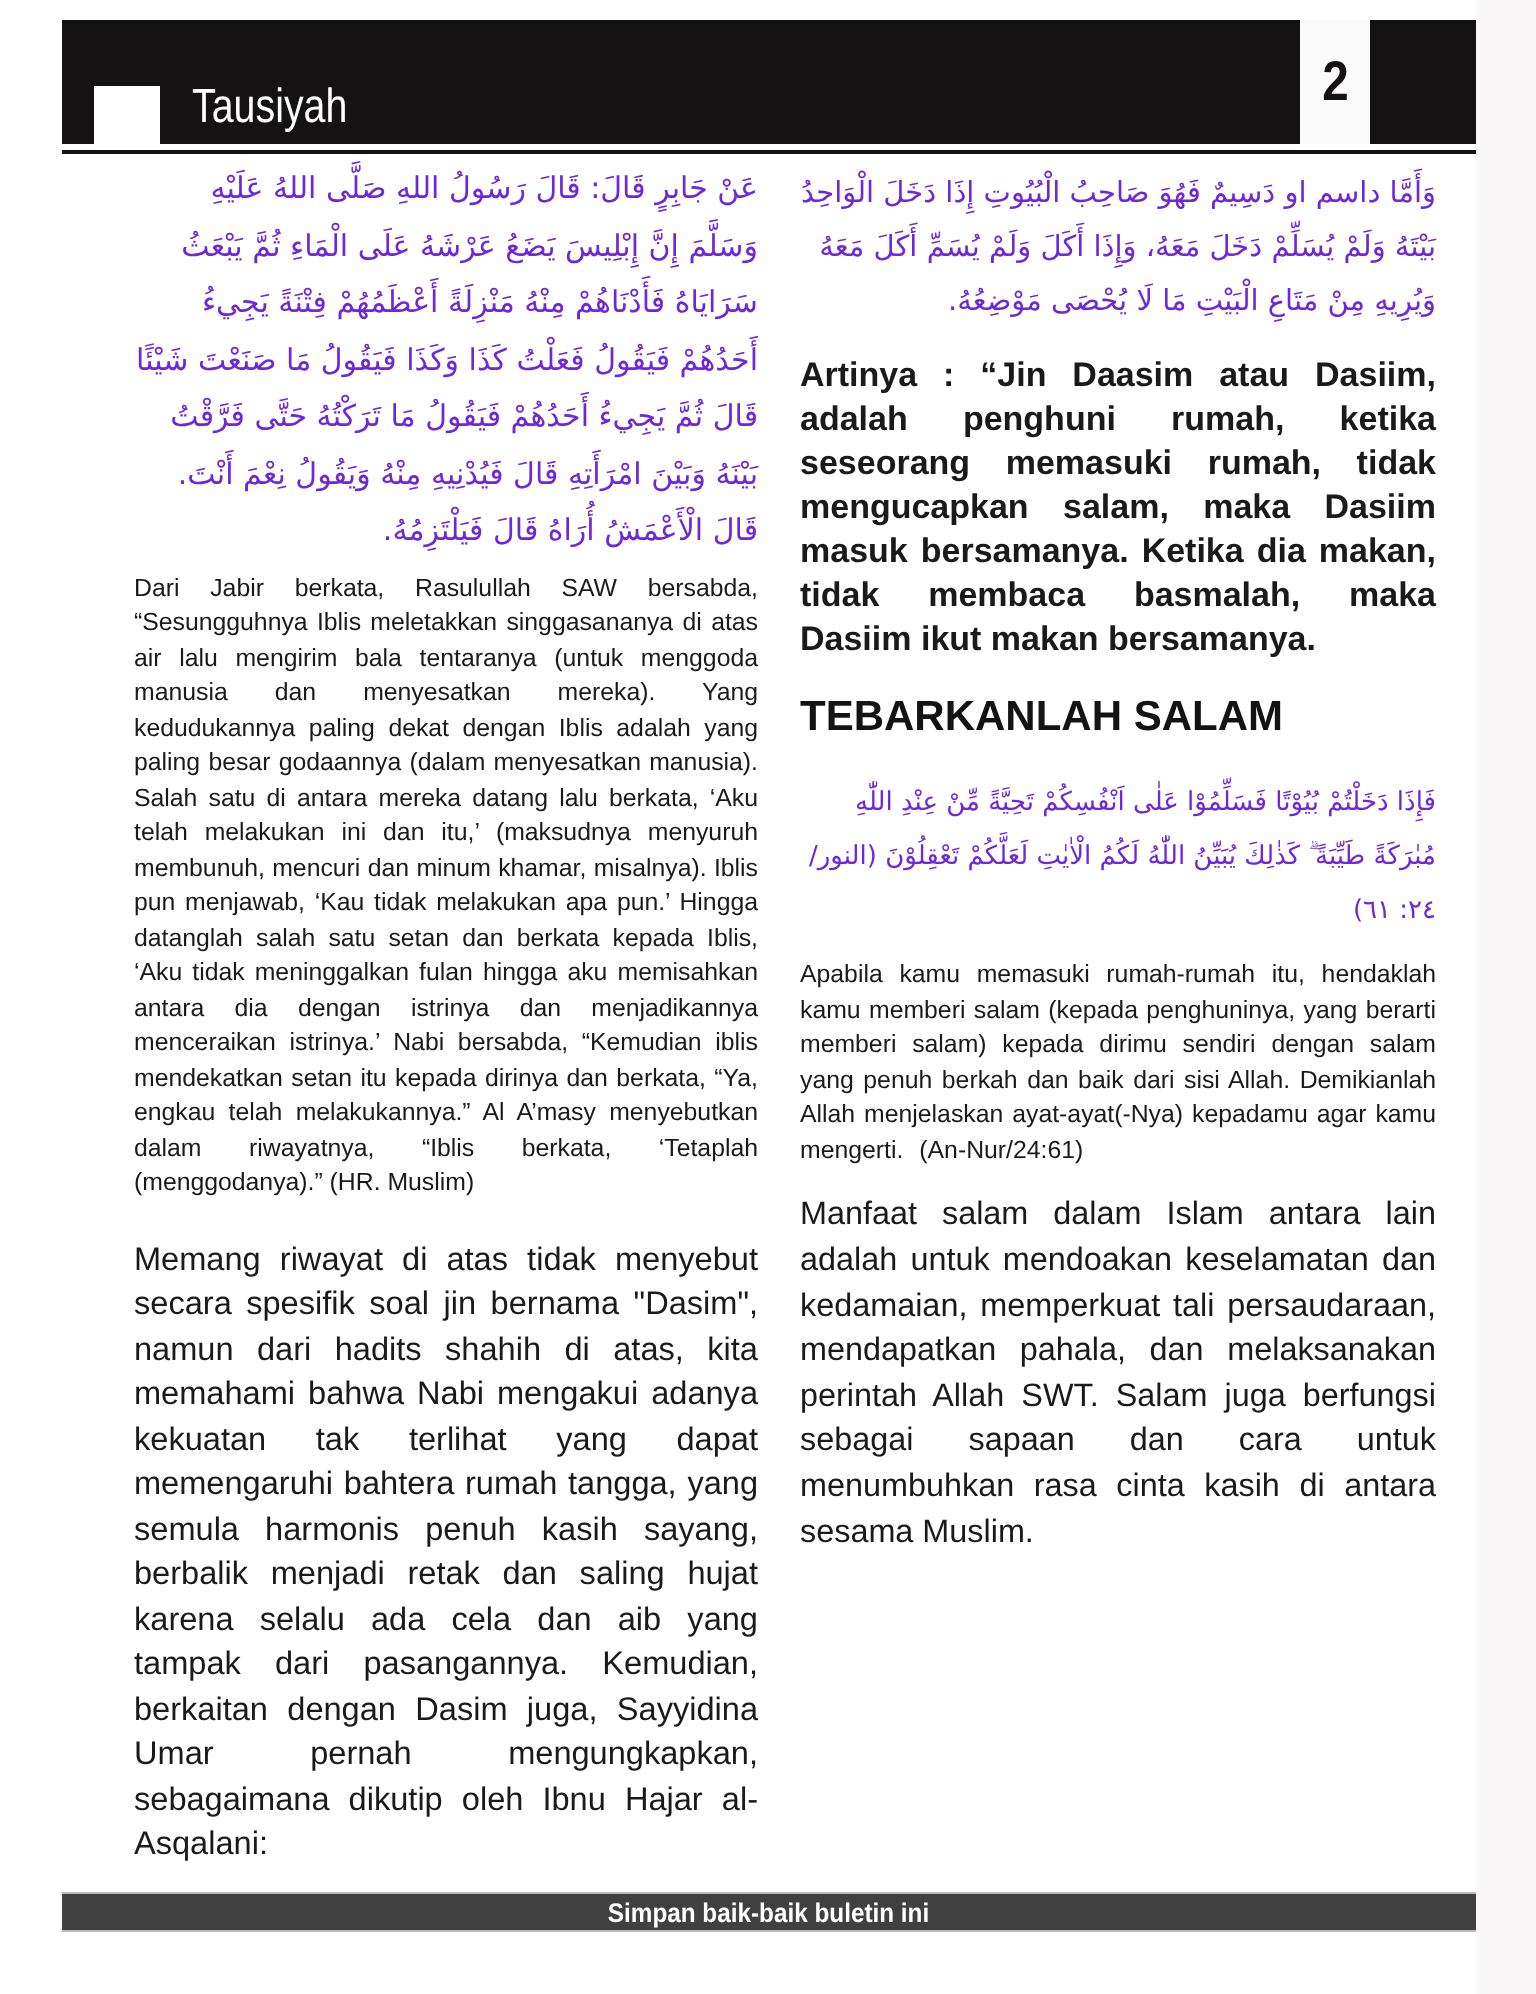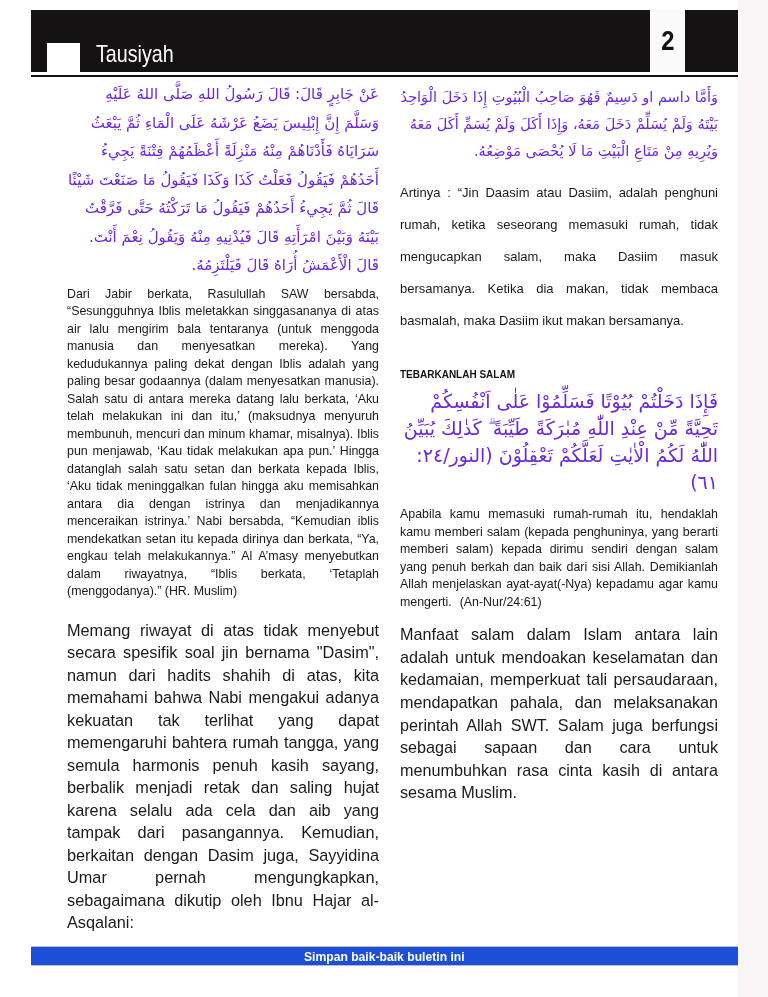--- a/index.html
+++ b/index.html
@@ -61,34 +61,34 @@
     margin: 0; color: #6d28d9;
   }
   .hadith-ar { padding-left: 0; }
   .hadith-tr {
     font-size: 12.4px; line-height: 17.5px; margin-top: 6px;
   }
   .big-para {
     font-size: 16.3px; line-height: 22.5px; margin-top: 18px;
   }
   .right-ar { margin-top: 4px; font-size: 14.5px; line-height: 27px; padding-right: 0; }
-  .artinya { font-size: 13px; line-height: 32px; margin-top: 12px; }
+  .artinya { font-size: 17px; line-height: 22px; margin-top: 12px; font-weight: bold; }
   .rp { font-size: 16.2px; line-height: 22.6px; margin-top: 12px; }
   .section-heading {
     font-family: "Liberation Sans", sans-serif; font-weight: bold;
-    font-size: 10px; margin-top: 32px; color: #141212;
+    font-size: 21px; margin-top: 16px; color: #141212;
   }
-  .ayat-ar { margin-top: 8px; font-size: 19px; line-height: 27px; }
+  .ayat-ar { margin-top: 8px; font-size: 13px; line-height: 27px; }
   .ayat-tr { font-size: 12.4px; line-height: 17.5px; margin-top: 10px; }
   .ayat-tr .ref { margin-left: 8px; }
 
   
   .footer-bar {
     position: absolute; left: 31px; top: 946px; width: 707px; height: 18px;
-    background: #1d4ed8; border-top: 1px solid #bbb; border-bottom: 1px solid #bbb;
+    background: #404040; border-top: 1px solid #bbb; border-bottom: 1px solid #bbb;
     display: flex; align-items: center; justify-content: center;
   }
   .footer-text {
     font-family: "Liberation Sans", sans-serif; font-weight: bold; font-size: 13.5px;
     color: #ffffff; transform: scaleX(0.9);
   }
 </style>
 </head>
 <body>
 

